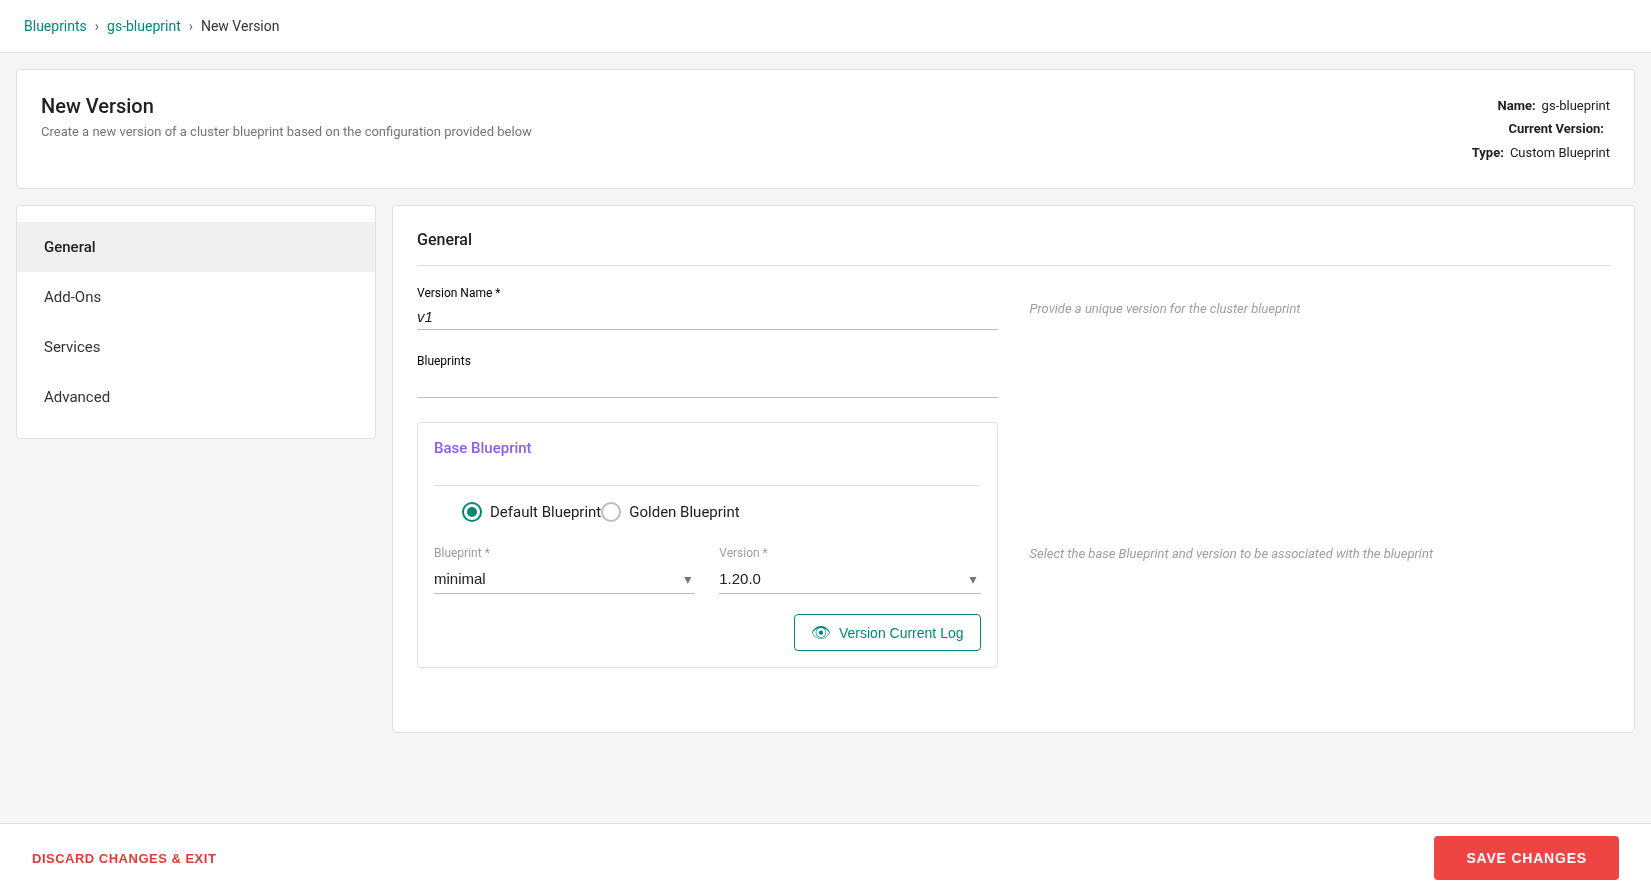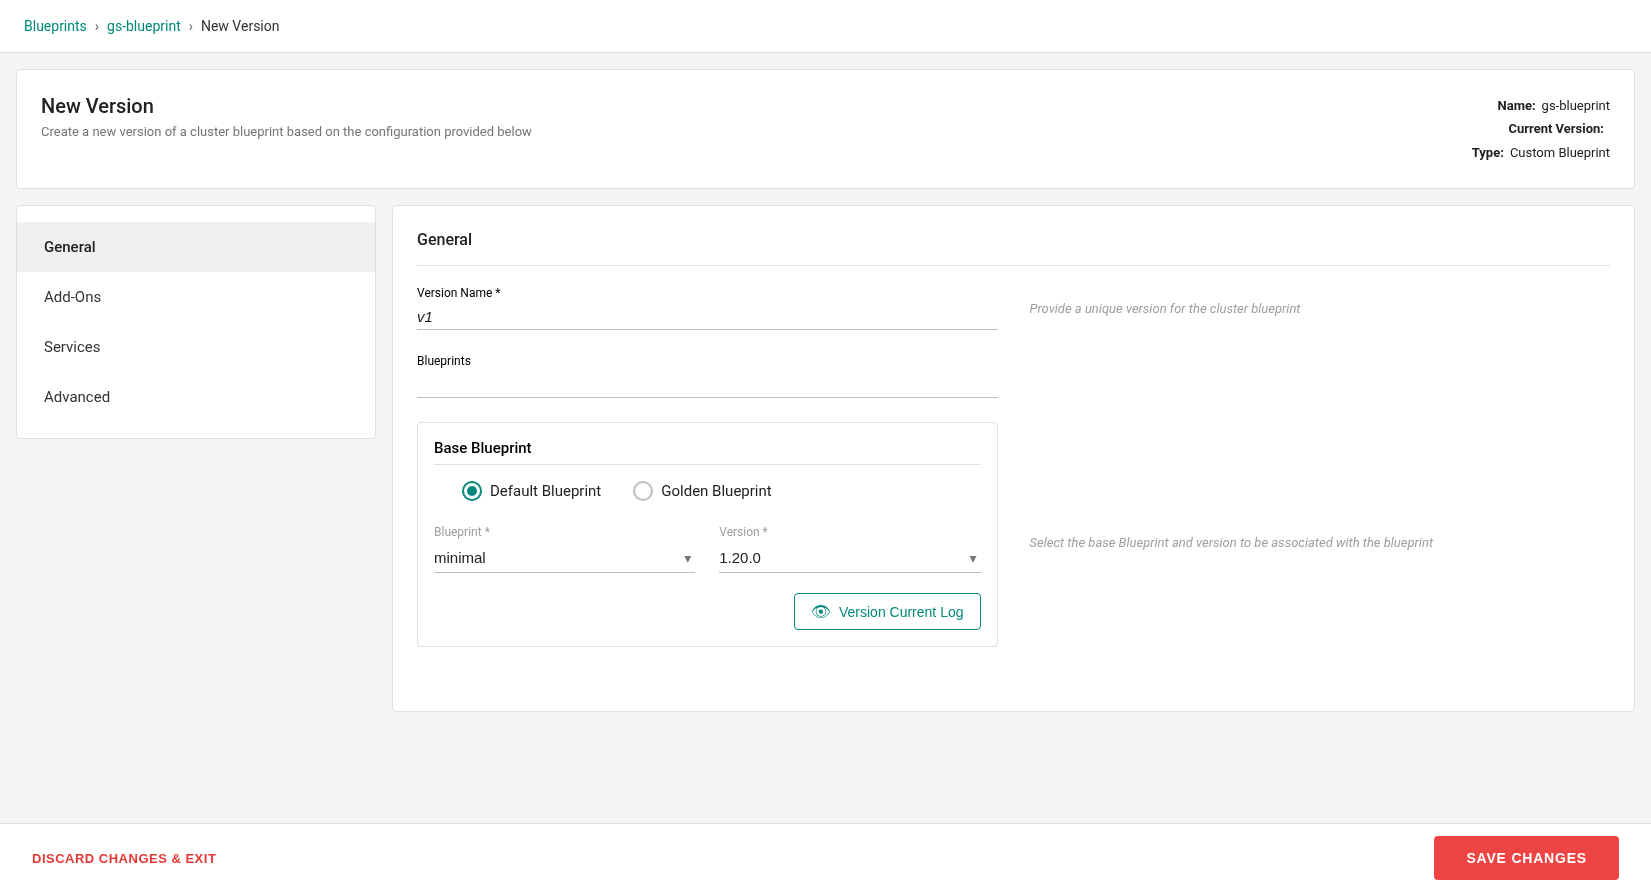--- a/index.html
+++ b/index.html
@@ -161,30 +161,29 @@
     
     .blueprint-card {
       border: 1px solid #e0e0e0;
       border-radius: 4px;
       padding: 16px;
       margin-bottom: 16px;
     }
     .blueprint-card-title {
       font-size: 15px;
       font-weight: 500;
-      color: #000000;
+      color: #8b5cf6;
       margin-bottom: 16px;
-      padding-bottom: 7px;
+      padding-bottom: 28px;
       border-bottom: 1px solid #e0e0e0;
     }
 
     
     .radio-group {
       display: flex;
-      gap: 32px;
       margin-bottom: 24px;
       align-items: center;
       padding-left: 28px;
     }
     .radio-option {
       display: flex;
       align-items: center;
       gap: 8px;
       cursor: pointer;
     }

